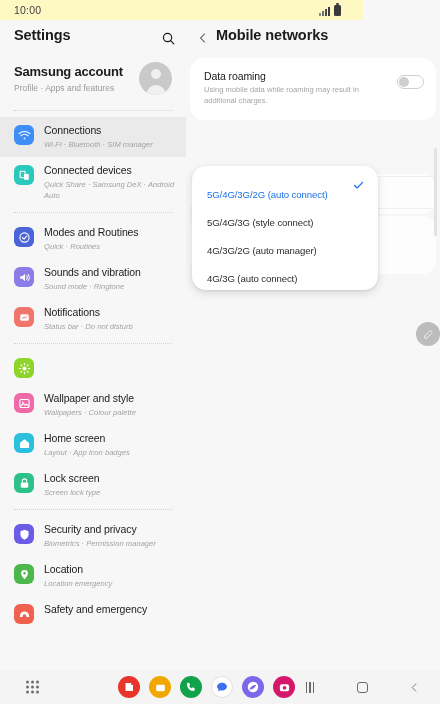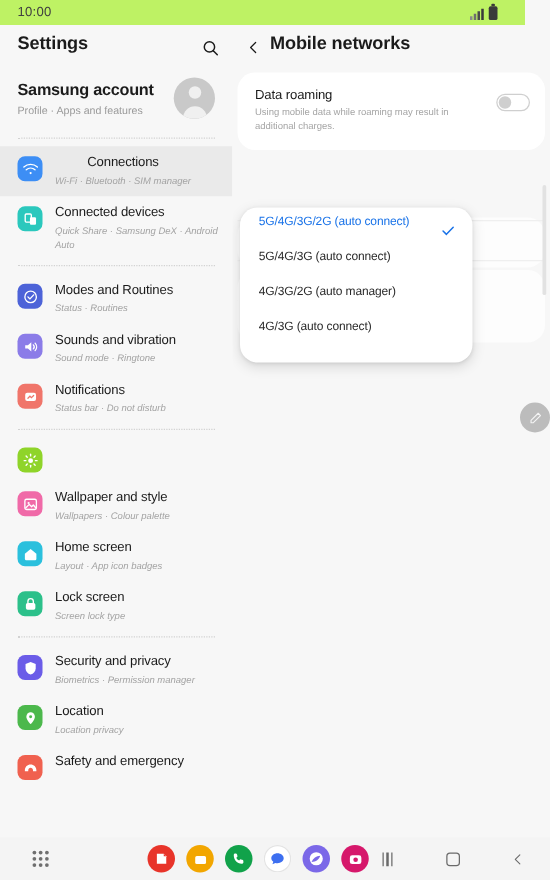--- a/index.html
+++ b/index.html
@@ -12,25 +12,25 @@
   #screen {
     position: relative;
     width: 440px; height: 704px;
     background: #f7f7f7;
     overflow: hidden;
   }
 
   
   #statusbar {
     position: absolute; top: 0; left: 0;
-    width: 420px; height: 20px;
+    width: 363px; height: 20px;
     display: flex; align-items: center;
     justify-content: space-between;
     padding: 0 22px 0 14px;
-    background: #bef264;
+    background: #fef9c3;
   }
   #statusbar .clock {
     font-size: 10.5px; color: #404040; letter-spacing: .2px;
   }
   #statusbar .sysicons { display: flex; align-items: flex-end; gap: 4px; height: 12px; }
   .signal { display:flex; align-items:flex-end; gap:1px; height:9px; }
   .signal i { display:block; width:2px; background:#8a8a8a; }
   .signal i:nth-child(1){height:3px;}
   .signal i:nth-child(2){height:5px;background:#6e6e6e;}
   .signal i:nth-child(3){height:7px;background:#4a4a4a;}
@@ -111,21 +111,21 @@
     border-top: 1px dotted #d2d2d2;
   }
 
   .nav-item {
     position: relative;
     display: flex; align-items: flex-start;
     padding: 7px 10px 7px 14px;
     cursor: pointer;
     border-radius: 0;
   }
-  .nav-item.selected { background: #eaeaea; text-align: center; }
+  .nav-item.selected { background: #eaeaea; }
   .nav-ico {
     flex: 0 0 auto;
     width: 20px; height: 20px; border-radius: 6px;
     display: flex; align-items: center; justify-content: center;
     margin-top: 1px;
   }
   .nav-ico svg { display:block; }
   .nav-txt { margin-left: 10px; padding-top: 0px; }
   .nav-label {
     font-size: 10.5px; color: #1b1b1b; letter-spacing: -.1px;
@@ -185,21 +185,21 @@
     width: 186px;
     background: #fff;
     border-radius: 14px;
     box-shadow: 0 3px 10px rgba(0,0,0,.13), 0 1px 3px rgba(0,0,0,.08);
     padding: 6px 0;
     overflow: hidden;
   }
   .dd-item {
     position: relative;
     height: 28px;
-    display: flex; align-items: flex-start;
+    display: flex; align-items: flex-end;
     padding: 0 12px 0 15px;
     cursor: pointer;
     font-size: 9.6px;
     color: #2b2b2b;
     letter-spacing: -.1px;
   }
   .dd-item.active { color: #1a73e8; }
   .dd-check {
     position: absolute; right: 13px; top: 50%;
     transform: translateY(-50%);
@@ -333,21 +333,21 @@
         <div class="dot-sep"></div>
         <div class="nav-item">
           <div class="nav-ico" style="background: rgb(77, 99, 216);">
             <svg width="13" height="13" viewBox="0 0 24 24">
               <circle cx="12" cy="12" r="8.5" fill="none" stroke="#ffffff" stroke-width="2" stroke-linecap="round" stroke-linejoin="round"></circle>
               <polyline points="8 12 11 15 16.5 9" fill="none" stroke="#ffffff" stroke-width="2" stroke-linecap="round" stroke-linejoin="round"></polyline>
             </svg>
           </div>
           <div class="nav-txt">
             <div class="nav-label">Modes and Routines</div>
-            <div class="nav-sub">Status  ·  Routines</div>
+            <div class="nav-sub">Quick  ·  Routines</div>
           </div>
         </div>
         <div class="nav-item">
           <div class="nav-ico" style="background: rgb(139, 124, 232);">
             <svg width="13" height="13" viewBox="0 0 24 24">
               <polygon points="4 9.5 8 9.5 13 5 13 19 8 14.5 4 14.5" fill="#fff" stroke="none"></polygon>
               <path d="M16 9a4.5 4.5 0 010 6" fill="none" stroke="#ffffff" stroke-width="2" stroke-linecap="round" stroke-linejoin="round"></path>
               <path d="M18.6 6.5a8 8 0 010 11" fill="none" stroke="#ffffff" stroke-width="2" stroke-linecap="round" stroke-linejoin="round"></path>
             </svg>
           </div>
@@ -436,21 +436,21 @@
         </div>
         <div class="nav-item">
           <div class="nav-ico" style="background: rgb(76, 184, 76);">
             <svg width="13" height="13" viewBox="0 0 24 24">
               <path d="M12 3.5a6.3 6.3 0 016.3 6.3c0 4.7-6.3 11-6.3 11s-6.3-6.3-6.3-11A6.3 6.3 0 0112 3.5z" fill="#fff" stroke="none"></path>
               <circle cx="12" cy="9.8" r="2.2" fill="#4cb84c" stroke="none"></circle>
             </svg>
           </div>
           <div class="nav-txt">
             <div class="nav-label">Location</div>
-            <div class="nav-sub">Location privacy</div>
+            <div class="nav-sub">Location emergency</div>
           </div>
         </div>
         <div class="nav-item">
           <div class="nav-ico" style="background: rgb(240, 97, 79);">
             <svg width="13" height="13" viewBox="0 0 24 24">
               <path d="M3.5 15c0-5 3.8-8.5 8.5-8.5s8.5 3.5 8.5 8.5v1.5h-5V15c0-2-1.6-3.5-3.5-3.5S8.5 13 8.5 15v1.5h-5z" fill="#fff" stroke="none"></path>
             </svg>
           </div>
           <div class="nav-txt">
             <div class="nav-label">Safety and emergency</div>
@@ -476,21 +476,21 @@
     </div>
 
     <div id="dropdown">
         <div class="dd-item active">
           <span>5G/4G/3G/2G (auto connect)</span>
           <span class="dd-check"><svg width="13" height="13" viewBox="0 0 24 24" fill="none" stroke="#1a73e8" stroke-width="2.2" stroke-linecap="round" stroke-linejoin="round">
               <polyline points="4.5 12.5 9.5 17.5 19.5 7"></polyline>
             </svg></span>
         </div>
         <div class="dd-item">
-          <span>5G/4G/3G (auto connect)</span>
+          <span>5G/4G/3G (style connect)</span>
         </div>
         <div class="dd-item">
           <span>4G/3G/2G (auto manager)</span>
         </div>
         <div class="dd-item">
           <span>4G/3G (auto connect)</span>
         </div>
       </div>
   </div>
 

